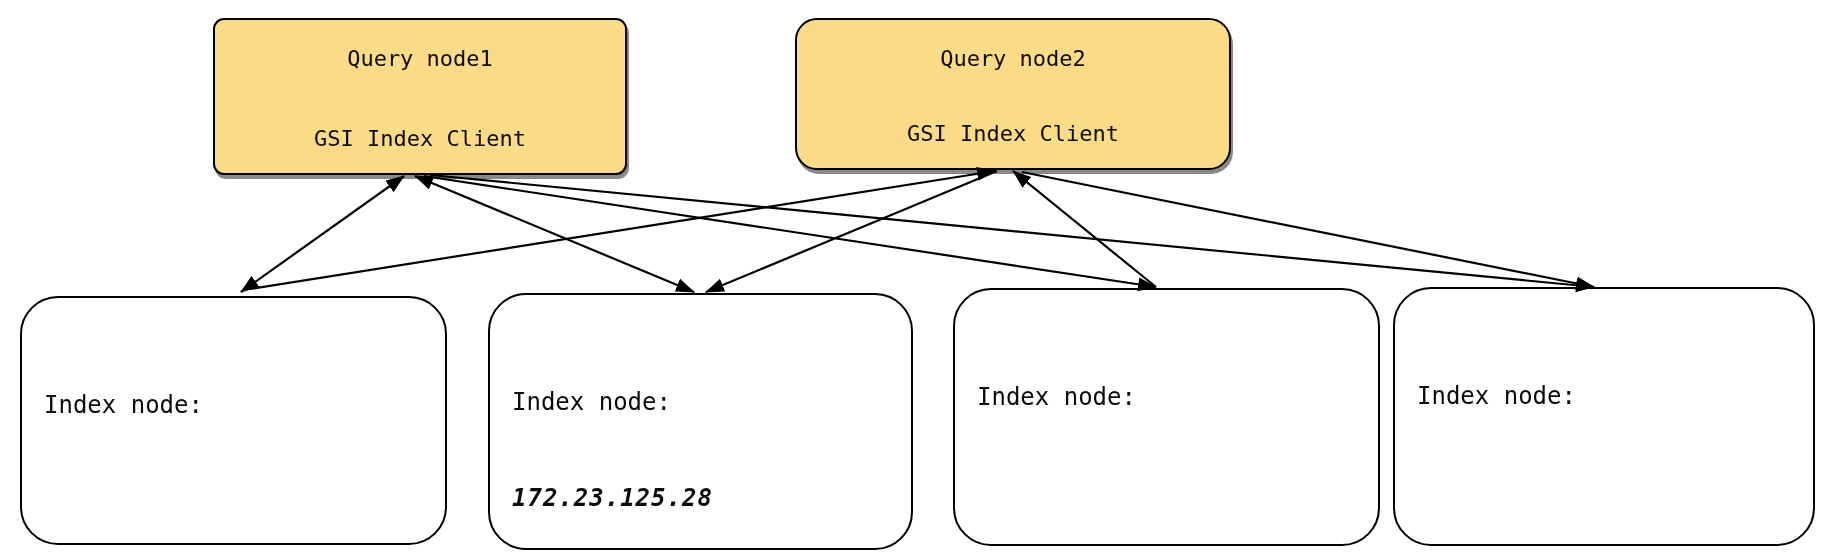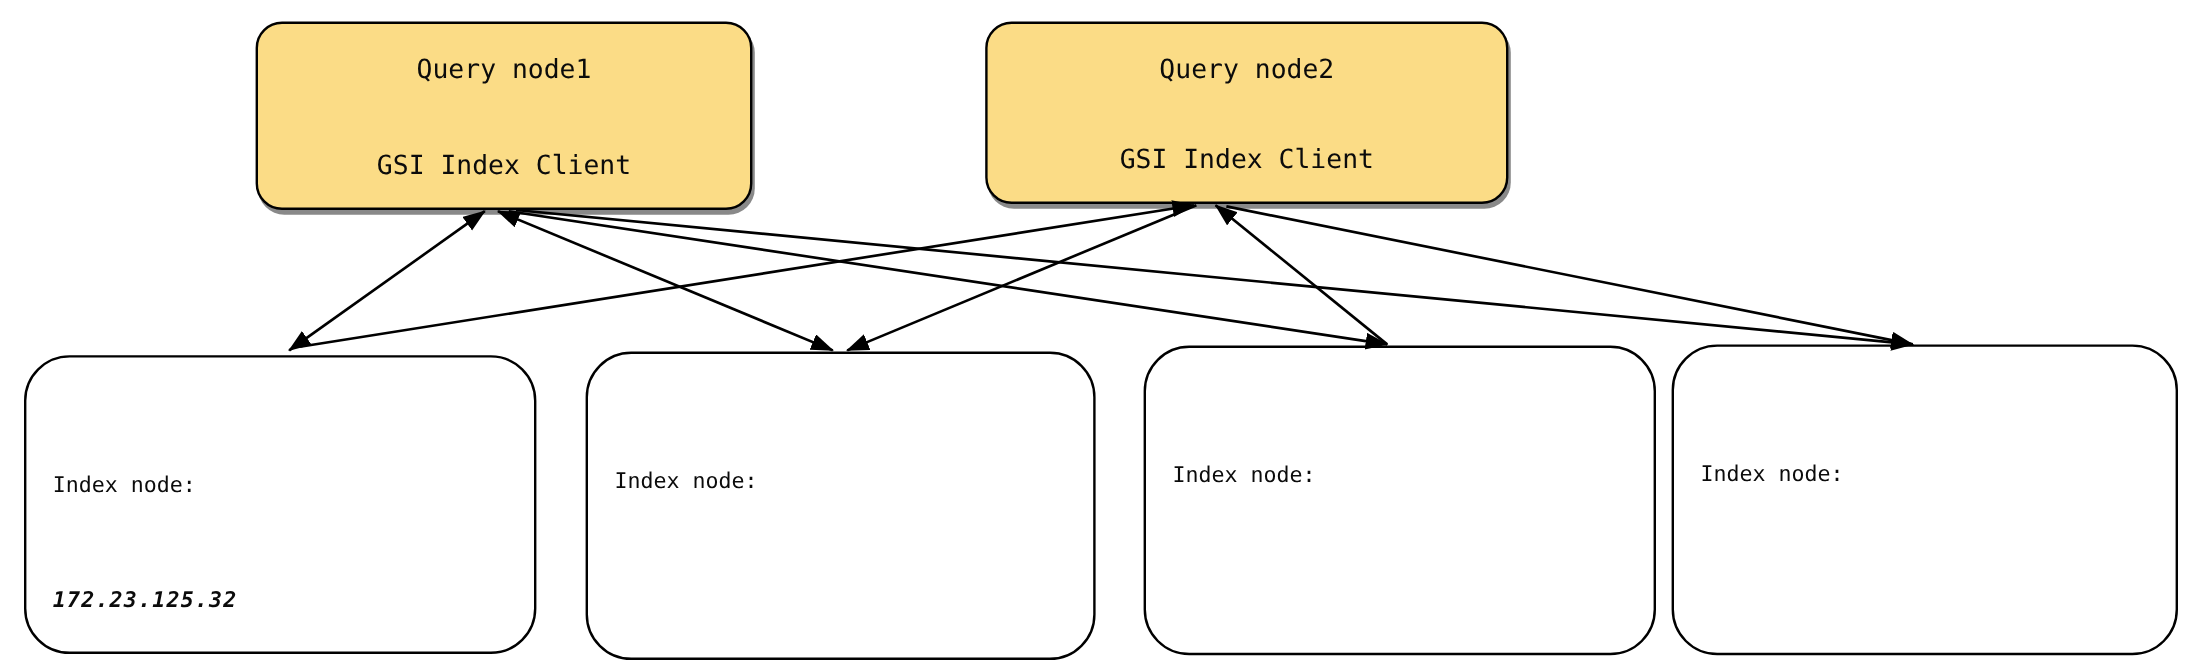--- a/index.html
+++ b/index.html
@@ -30,21 +30,21 @@
     text-align:center;
     font-size:22px;line-height:26px;
   }
   .inode{
     position:absolute;z-index:2;
     background:var(--index-fill,#fff);
     border:2.5px solid var(--box-border,#000);
     border-radius:38px;
     box-sizing:border-box;
     padding:27px 20px 0 22px;
-    font-size:18px;line-height:32px;
+    font-size:24px;line-height:32px;
     white-space:pre;
   }
   .inode .iip{font-weight:bold;font-style:italic;letter-spacing:1px;}
 </style>
 </head>
 <body>
 
 <div class="stage">
 
   <svg class="arrows" id="arrows" viewBox="0 0 1836 560" xmlns="http://www.w3.org/2000/svg">
@@ -56,38 +56,38 @@
   <line x1="404" y1="176" x2="241" y2="292" class="arrow-line" marker-end="url(#ah)" marker-start="url(#ah)"></line>
       <line x1="415" y1="176" x2="694" y2="292" class="arrow-line" marker-end="url(#ah)" marker-start="url(#ah)"></line>
       <line x1="997" y1="171" x2="706" y2="292" class="arrow-line" marker-end="url(#ah)"></line>
       <line x1="424" y1="176" x2="1156" y2="287" class="arrow-line" marker-end="url(#ah)"></line>
       <line x1="1013" y1="171" x2="1156" y2="287" class="arrow-line" marker-start="url(#ah)"></line>
       <line x1="250" y1="289" x2="995" y2="171" class="arrow-line" marker-end="url(#ah)"></line>
       <line x1="430" y1="175" x2="1594" y2="287" class="arrow-line" marker-end="url(#ah)"></line>
       <line x1="1022" y1="172" x2="1594" y2="287" class="arrow-line" marker-end="url(#ah)"></line>
     </svg>
 
-  <div class="qnode" style="left: 213px; top: 18px; width: 414px; height: 157px;">
+  <div class="qnode" style="left: 213px; top: 18px; width: 414px; height: 157px; border-radius: 11px;">
     <div>Query node1</div>
     <div>GSI Index Client</div>
   </div>
 
-  <div class="qnode" style="left: 821px; top: 18px; width: 436px; height: 152px;">
+  <div class="qnode" style="left: 795px; top: 18px; width: 436px; height: 152px;">
     <div>Query node2</div>
     <div>GSI Index Client</div>
   </div>
 
   <div class="inode" style="left: 20px; top: 296px; width: 427px; height: 249px;">
     <div>Index node:</div>
-    <div class="iip">172.23.125.32</div>
     
   </div>
 
   <div class="inode" style="left: 488px; top: 293px; width: 425px; height: 257px;">
     <div>Index node:</div>
+    <div class="iip">172.23.125.28</div>
     
   </div>
 
   <div class="inode" style="left: 953px; top: 288px; width: 427px; height: 258px;">
     <div>Index node:</div>
     
   </div>
 
   <div class="inode" style="left: 1393px; top: 287px; width: 422px; height: 259px;">
     <div>Index node:</div>

